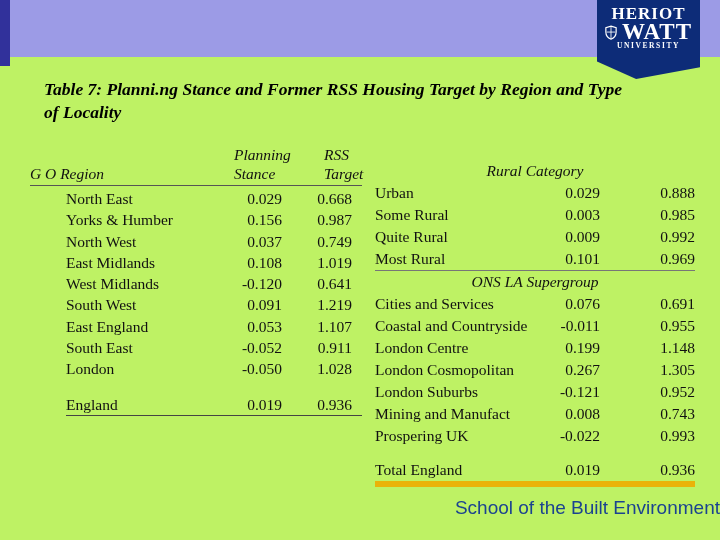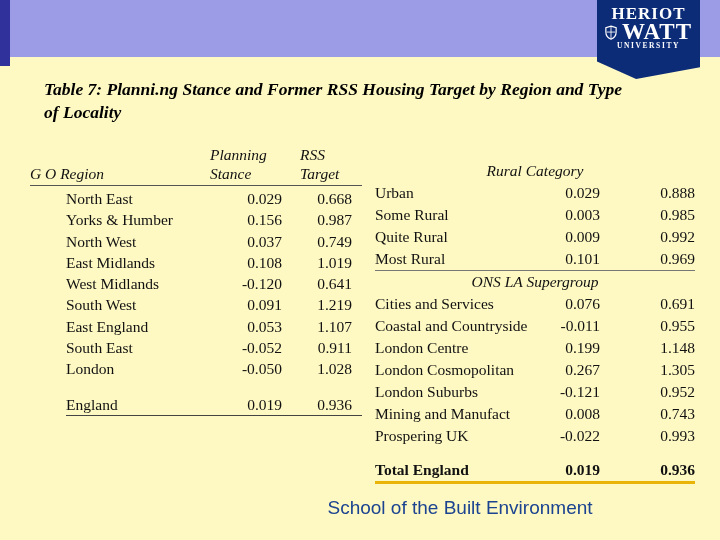--- a/index.html
+++ b/index.html
@@ -1,49 +1,49 @@
 <!DOCTYPE html>
 <html><head>
 <meta charset="utf-8">
 <style>
   html,body{margin:0;padding:0;background:#ffffff;}
-  .slide{position:relative;width:720px;height:540px;background:#fef9c3;overflow:hidden;
+  .slide{position:relative;width:720px;height:540px;background:#bef264;overflow:hidden;
          font-family:"Liberation Serif", serif;color:#111;}
   .band{position:absolute;left:0;top:0;width:720px;height:57px;background:#9c9be6;}
   .accent{position:absolute;left:0;top:0;width:10px;height:66px;background:#31319b;}
   .logo{position:absolute;left:597px;top:0;width:103px;height:79px;background:#0d2c78;
         color:#fff;text-align:center;
         clip-path:polygon(0 0,100% 0,100% 85%,38% 100%,0 78%);}
   .logo-l1{font-size:17px;font-weight:600;letter-spacing:1px;padding-top:5px;line-height:18px;}
   .logo-l2{font-size:23px;font-weight:600;letter-spacing:1px;line-height:18px;
            display:flex;align-items:center;justify-content:center;gap:5px;}
   .logo-l3{font-size:7.5px;font-weight:700;letter-spacing:1.6px;line-height:10px;}
   .shield{display:inline-flex;}
   .title{position:absolute;left:28px;top:78px;width:640px;
          font-weight:bold;font-style:italic;font-size:17.5px;line-height:23px;color:#000;margin-left:16px;}
   
   .t-left{position:absolute;left:30px;top:145px;width:332px;font-size:15.5px;}
   .t-left .hdr{display:grid;grid-template-columns:1fr 72px 80px;
                font-style:italic;line-height:19px;border-bottom:1px solid #555;padding-bottom:2px;}
-  .t-left .hdr .h2,.t-left .hdr .h3{text-align:left;}
+  .t-left .hdr .h2,.t-left .hdr .h3{text-align:left;margin-left:24px;}
   .t-left .hdr .h3{padding-left:18px;}
   .t-left .hdr .bottom{align-self:end;}
   .row3{display:grid;grid-template-columns:1fr 72px 80px;line-height:21.3px;margin-left:36px;}
   .row3 .num{text-align:right;}
   .t-left .row3 .num:last-child{padding-right:10px;}
   .t-left .body{margin-top:2px;}
   .t-left .total{margin-top:14px;border-bottom:1px solid #444;}
   
   .t-right{position:absolute;left:375px;top:160px;width:320px;font-size:15.5px;}
   .rrow{display:grid;grid-template-columns:1fr 70px 95px;line-height:22px;}
   .rrow .num{text-align:right;}
   .sec-hdr{font-style:italic;line-height:22px;text-align:center;}
   .sec-rural{border-bottom:1px solid #777;}
-  .t-right .total{margin-top:12px;border-bottom:3px solid #eab308;font-weight:bold;}
-  .footer{position:absolute;left:200px;top:497px;width:520px;text-align:center;
+  .t-right .total{margin-top:12px;border-bottom:6px solid #eab308;}
+  .footer{position:absolute;left:200px;top:497px;width:520px;text-align:right;
           font-family:"Liberation Sans", sans-serif;font-size:19px;color:#1b4390;}
 </style>
 </head>
 <body>
 
 <div class="slide">
 
   <div class="band"></div>
   <div class="accent"></div>
 

